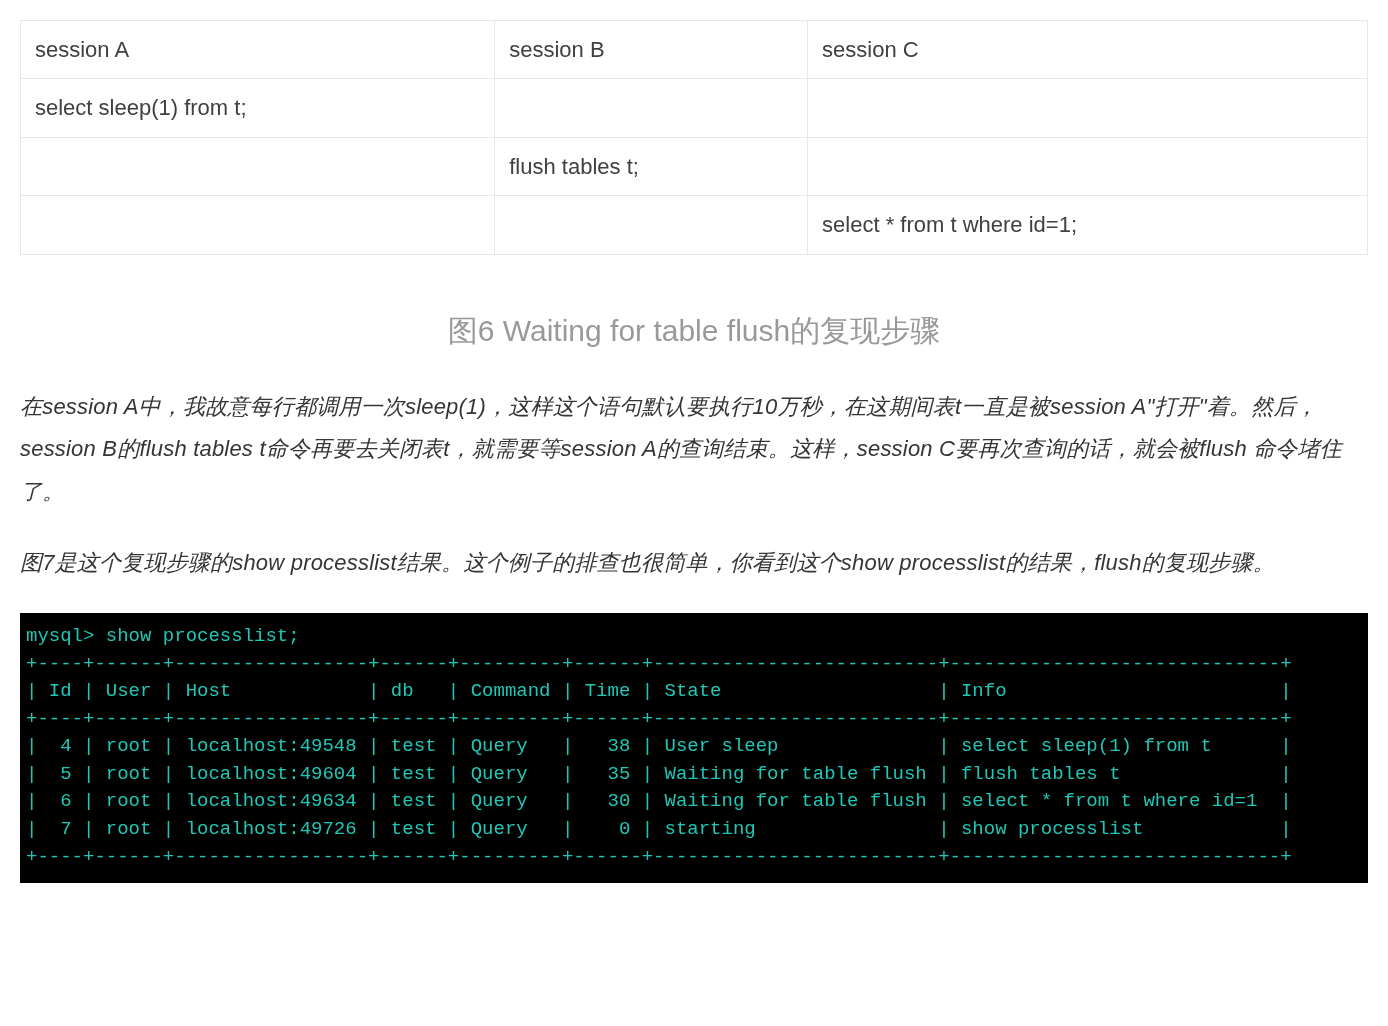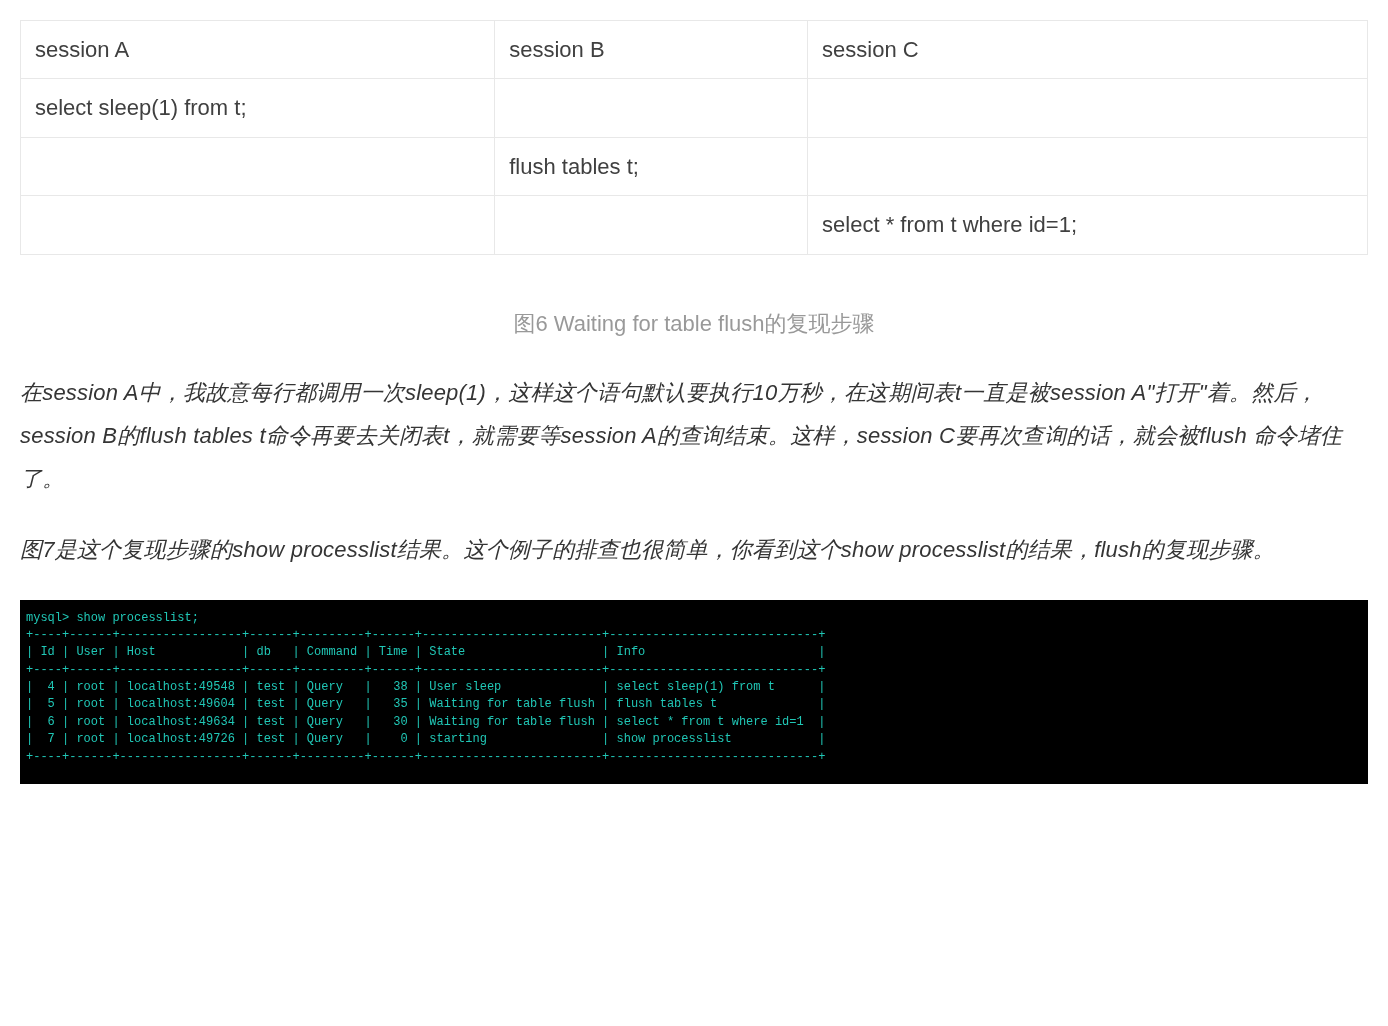--- a/index.html
+++ b/index.html
@@ -28,38 +28,38 @@
       height: 54px;
       vertical-align: middle;
     }
     .session-table th {
       font-weight: 400;
       border-radius: 24px;
     }
     .fig-caption {
       text-align: center;
       color: #999;
-      font-size: 22px;
+      font-size: 30px;
       margin: 20px 0 30px 0;
     }
     .para {
       font-size: 22px;
       color: #353535;
       margin-bottom: 28px;
       line-height: 1.95;
       letter-spacing: 0.2px;
       font-style: italic;
     }
     .terminal {
       background: #000000;
       color: #20c7b6;
       font-family: "Menlo", "Consolas", "Courier New", monospace;
-      font-size: 12px;
+      font-size: 19px;
       line-height: 1.45;
-      padding: 10px 6px 18px 6px;
+      padding: 10px 6px 12px 6px;
       white-space: pre;
       overflow-x: auto;
       margin-top: 10px;
     }
     .prompt-line { color: #20c7b6; }
     .divider-line { color: #20c7b6; }
     .header-line { color: #20c7b6; }
     .data-line { color: #20c7b6; }
   </style>
 </head>

